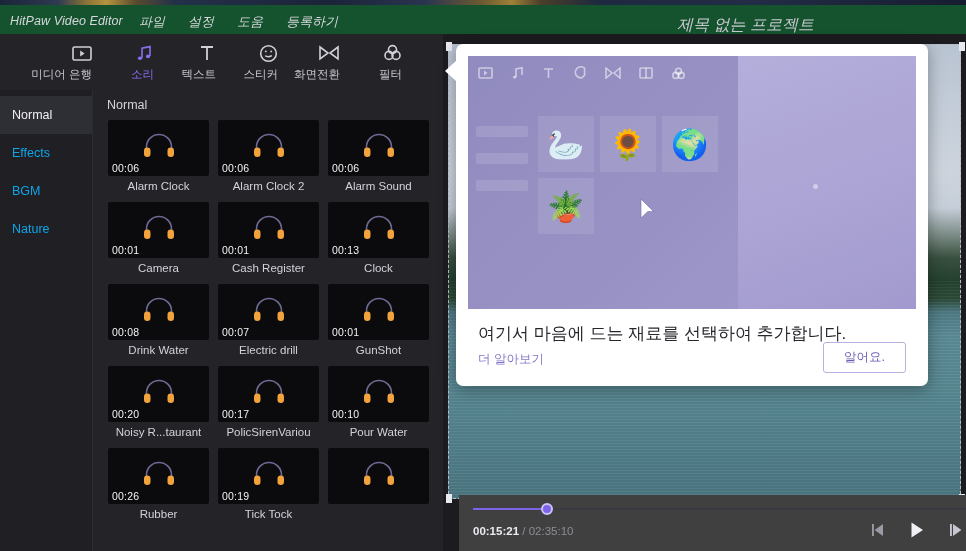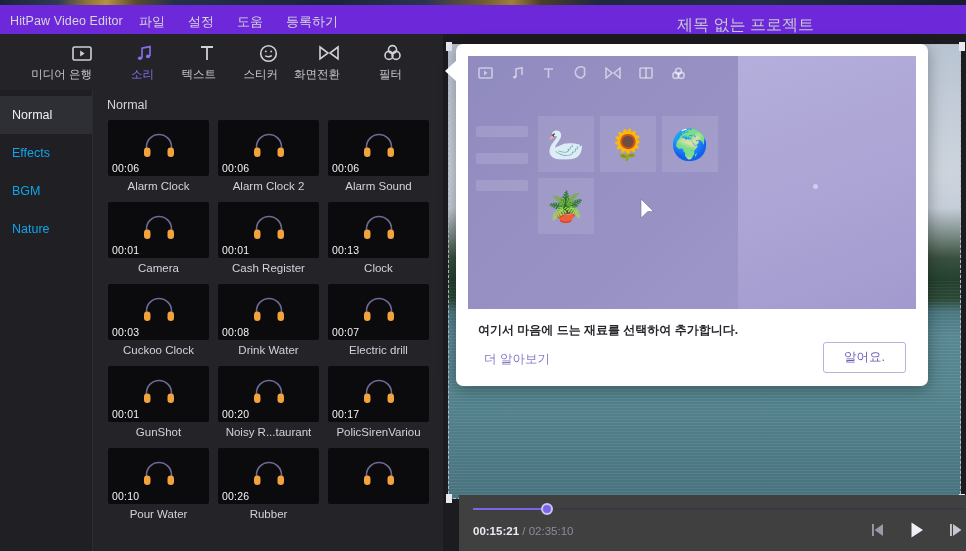--- a/index.html
+++ b/index.html
@@ -22,22 +22,23 @@
       #1a2438 0%, #2e3a52 6%, #8b7436 9%, #b59340 11%, #5a4c2c 14%,
       #24304a 18%, #1b2338 34%, #2a3450 44%,
       #6e5c30 50%, #9e8038 53%, #4a3f28 56%,
       #1e2840 62%, #222c46 78%, #171d30 100%);
     z-index: 1;
   }
 
   
   .menubar {
     position: absolute; left: 0; top: 5px; width: 966px; height: 29px;
-    background: #6d28d9;
+    background: #14532d;
     z-index: 5;
+    font-style: italic;
   }
   .brand {
     position: absolute; left: 10px; top: 9px;
     font-size: 12.5px; color: #d6d6dd; letter-spacing: .1px;
   }
   .menu-items { position: absolute; left: 139px; top: 8px; display: flex; gap: 23px; }
   .menu-item { font-size: 13px; color: #d8d8de; cursor: default; }
   .proj-title {
     position: absolute; left: 0; right: 0; top: 10px;
     text-align: right; font-size: 16px; color: #c9c9d2;
@@ -185,24 +186,24 @@
     display: flex; align-items: center; justify-content: center; font-size: 30px;
     filter: blur(.4px);
   }
   .pi-cursor { position: absolute; left: 172px; top: 142px; }
   .pi-right-top { position: absolute; left: 270px; top: 0; width: 178px; height: 253px;
     background: linear-gradient(160deg, #b4aedb 0%, #aba4d4 55%, #a29ace 100%); }
   .pi-dot { position: absolute; left: 345px; top: 128px; width: 5px; height: 5px;
     border-radius: 50%; background: rgba(255,255,255,.45); }
   .popup-text {
     position: absolute; left: 22px; top: 278px;
-    font-size: 12px; color: #26262c; font-weight: bold;
+    font-size: 17px; color: #26262c;
   }
   .popup-link {
-    position: absolute; left: 28px; top: 307px;
+    position: absolute; left: 22px; top: 307px;
     font-size: 12.5px; color: #8477c9; cursor: pointer;
   }
   .popup-btn {
     position: absolute; right: 22px; top: 298px;
     padding: 6px 20px; border: 1px solid #b9b0e2; border-radius: 3px;
     background: #fff; color: #6b5fb5; font-size: 12.5px; cursor: pointer;
     font-family: "Liberation Sans", sans-serif;
   }
 </style>
 </head>
@@ -368,31 +369,20 @@
             </div>
             <div class="cname">Clock</div>
           </div>
           <div class="cell">
             <div class="thumb">
               <span class="hp"><svg class="hp-svg" width="34" height="26" viewBox="0 0 34 26">
                   <path d="M4.5 18V14a12.5 12.5 0 0 1 25 0v4" fill="none" stroke="#6d6a93" stroke-width="1.6"></path>
                   <rect x="2" y="14.5" width="6.5" height="9.5" rx="3.2" fill="#f2a33c"></rect>
                   <rect x="25.5" y="14.5" width="6.5" height="9.5" rx="3.2" fill="#f2a33c"></rect>
                 </svg></span>
-              <span class="dur">00:03</span>
-            </div>
-            <div class="cname">Cuckoo Clock</div>
-          </div>
-          <div class="cell">
-            <div class="thumb">
-              <span class="hp"><svg class="hp-svg" width="34" height="26" viewBox="0 0 34 26">
-                  <path d="M4.5 18V14a12.5 12.5 0 0 1 25 0v4" fill="none" stroke="#6d6a93" stroke-width="1.6"></path>
-                  <rect x="2" y="14.5" width="6.5" height="9.5" rx="3.2" fill="#f2a33c"></rect>
-                  <rect x="25.5" y="14.5" width="6.5" height="9.5" rx="3.2" fill="#f2a33c"></rect>
-                </svg></span>
               <span class="dur">00:08</span>
             </div>
             <div class="cname">Drink Water</div>
           </div>
           <div class="cell">
             <div class="thumb">
               <span class="hp"><svg class="hp-svg" width="34" height="26" viewBox="0 0 34 26">
                   <path d="M4.5 18V14a12.5 12.5 0 0 1 25 0v4" fill="none" stroke="#6d6a93" stroke-width="1.6"></path>
                   <rect x="2" y="14.5" width="6.5" height="9.5" rx="3.2" fill="#f2a33c"></rect>
                   <rect x="25.5" y="14.5" width="6.5" height="9.5" rx="3.2" fill="#f2a33c"></rect>
@@ -448,20 +438,31 @@
           <div class="cell">
             <div class="thumb">
               <span class="hp"><svg class="hp-svg" width="34" height="26" viewBox="0 0 34 26">
                   <path d="M4.5 18V14a12.5 12.5 0 0 1 25 0v4" fill="none" stroke="#6d6a93" stroke-width="1.6"></path>
                   <rect x="2" y="14.5" width="6.5" height="9.5" rx="3.2" fill="#f2a33c"></rect>
                   <rect x="25.5" y="14.5" width="6.5" height="9.5" rx="3.2" fill="#f2a33c"></rect>
                 </svg></span>
               <span class="dur">00:26</span>
             </div>
             <div class="cname">Rubber</div>
+          </div>
+          <div class="cell">
+            <div class="thumb">
+              <span class="hp"><svg class="hp-svg" width="34" height="26" viewBox="0 0 34 26">
+                  <path d="M4.5 18V14a12.5 12.5 0 0 1 25 0v4" fill="none" stroke="#6d6a93" stroke-width="1.6"></path>
+                  <rect x="2" y="14.5" width="6.5" height="9.5" rx="3.2" fill="#f2a33c"></rect>
+                  <rect x="25.5" y="14.5" width="6.5" height="9.5" rx="3.2" fill="#f2a33c"></rect>
+                </svg></span>
+              <span class="dur">00:19</span>
+            </div>
+            <div class="cname">Tick Tock</div>
           </div>
           <div class="cell">
             <div class="thumb">
               <span class="hp"><svg class="hp-svg" width="34" height="26" viewBox="0 0 34 26">
                   <path d="M4.5 18V14a12.5 12.5 0 0 1 25 0v4" fill="none" stroke="#6d6a93" stroke-width="1.6"></path>
                   <rect x="2" y="14.5" width="6.5" height="9.5" rx="3.2" fill="#f2a33c"></rect>
                   <rect x="25.5" y="14.5" width="6.5" height="9.5" rx="3.2" fill="#f2a33c"></rect>
                 </svg></span>
             </div>
           </div>

